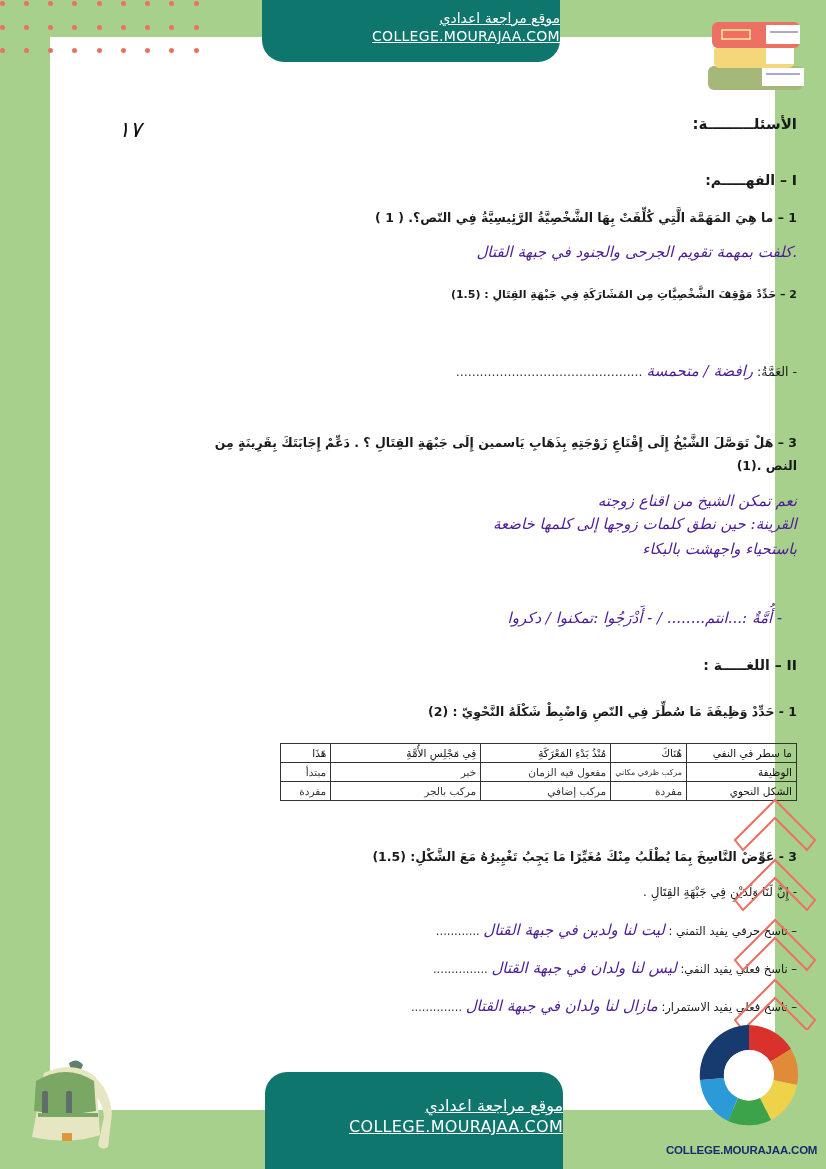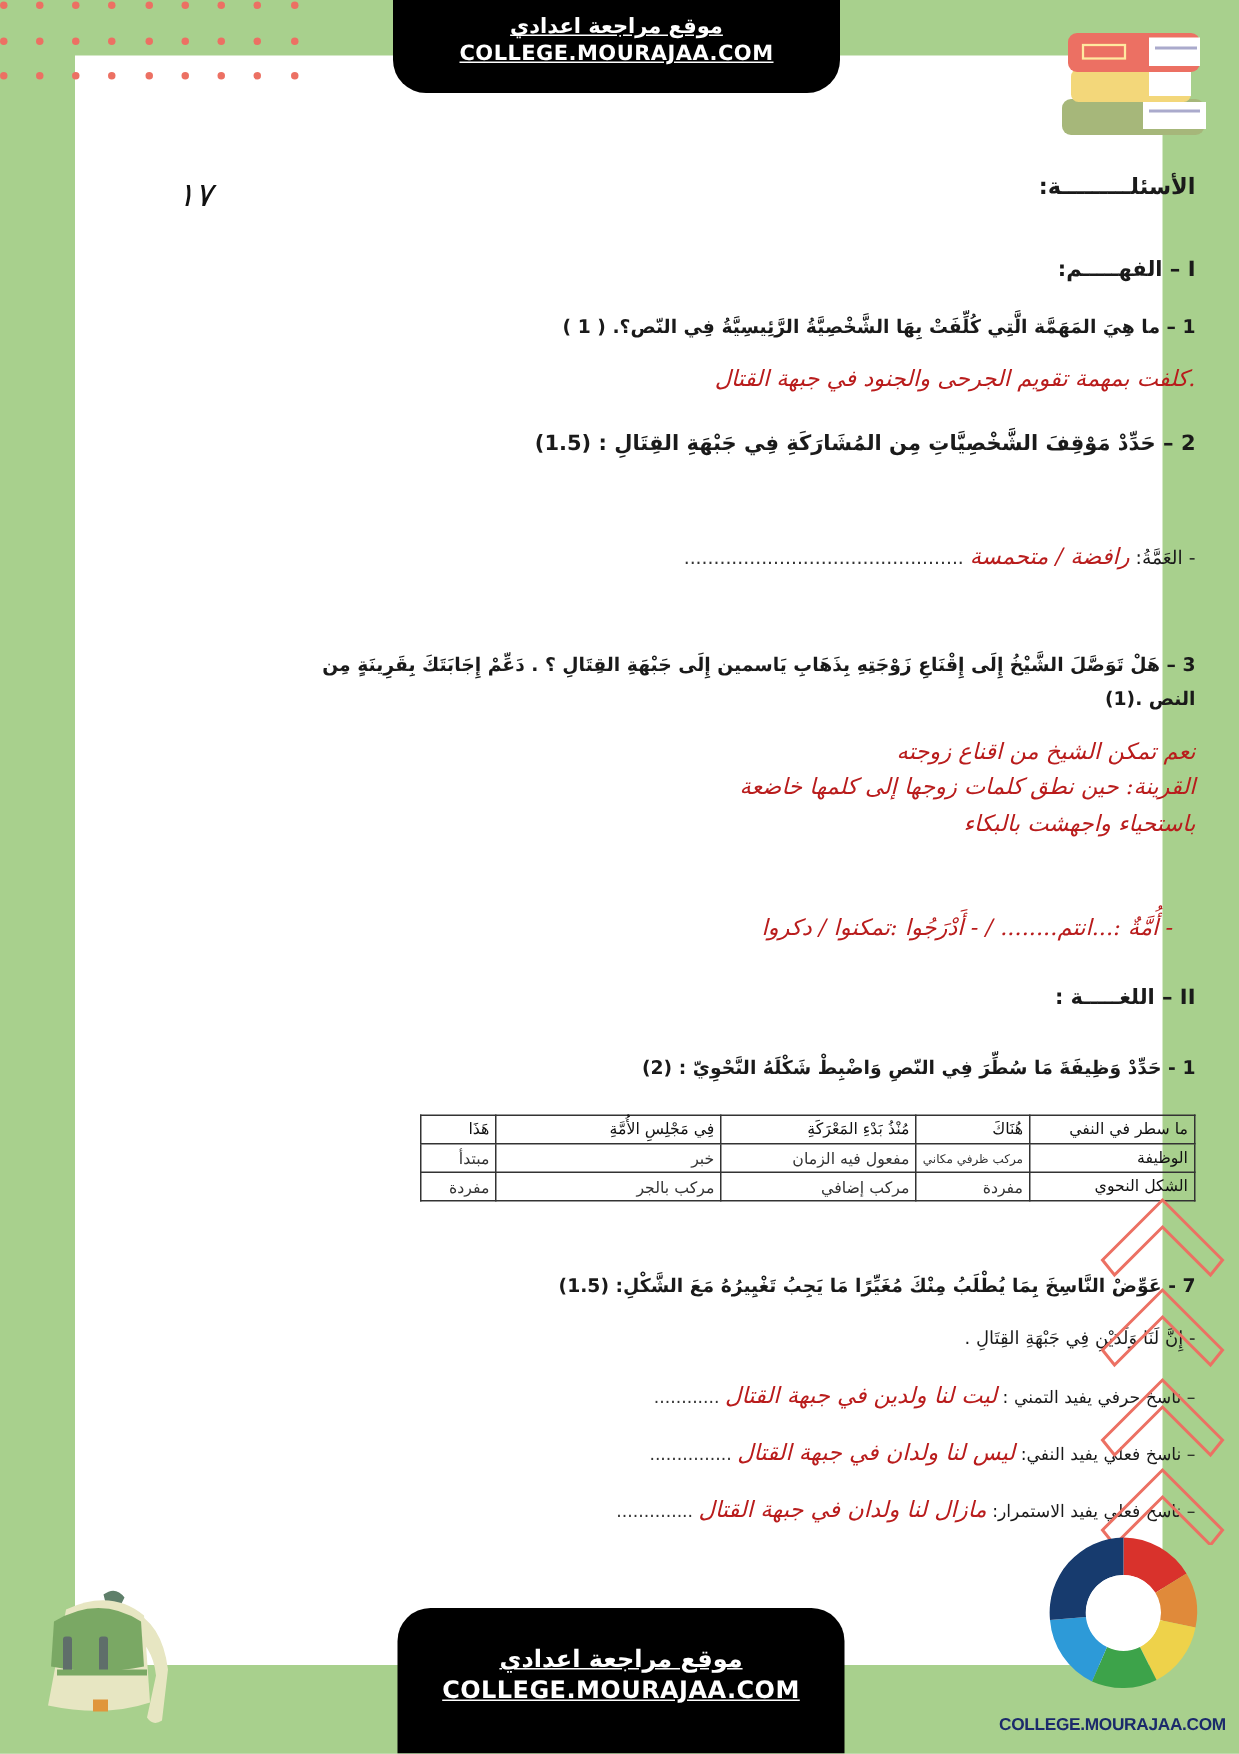--- a/index.html
+++ b/index.html
@@ -1,30 +1,30 @@
 <!DOCTYPE html>
 <html><head>
 <meta charset="utf-8">
 <style>
   *{box-sizing:border-box;margin:0;padding:0}
   html,body{width:826px;height:1169px;overflow:hidden;background:#a8d08d}
   body{position:relative;font-family:"DejaVu Sans",sans-serif;color:#111}
   .page{position:absolute;left:50px;top:37px;width:725px;height:1073px;background:#fff}
   .dots{position:absolute;left:0;top:0;width:200px;height:60px}
   .dot{position:absolute;width:5px;height:5px;border-radius:50%;background:#ec7063}
-  .tab{position:absolute;background:#000000;text-align:center;color:#fff;font-weight:bold}
+  .tab{position:absolute;background:#0f766e;text-align:right;color:#fff;font-weight:normal}
   .tab.top{left:262px;top:0;width:298px;height:62px;border-radius:0 0 22px 22px;padding-top:10px}
   .tab.bottom{left:265px;top:1072px;width:298px;height:97px;border-radius:22px 22px 0 0;padding-top:24px}
   .tab .ar{display:block;font-size:14px;text-decoration:underline;line-height:17px}
   .tab .en{display:block;font-size:14px;text-decoration:underline;letter-spacing:.3px;line-height:18px}
   .tab.bottom .ar{font-size:16px;line-height:20px}
   .tab.bottom .en{font-size:16px;line-height:22px}
   .doc{position:absolute;left:50px;top:37px;width:817px;height:1073px;direction:rtl;font-family:"DejaVu Sans",sans-serif}
   .ln{position:absolute;right:30px;font-size:12.5px;white-space:nowrap;color:#1a1a1a}
-  .hw{font-family:"DejaVu Serif",serif;font-style:italic;font-size:15px;color:#b91c1c}
+  .hw{font-family:"DejaVu Serif",serif;font-style:italic;font-size:15px;color:#4c1d95}
   .dotsln{color:#333;letter-spacing:1px}
   .h{font-weight:bold;font-size:14px}
   .pg{position:absolute;left:68px;top:80px;font-family:"DejaVu Serif",serif;font-style:italic;font-size:22px;direction:ltr}
   table.g{position:absolute;right:70px;top:706px;border-collapse:collapse;font-size:10.5px;direction:rtl}
   table.g td{border:1.5px solid #333;padding:1px 4px;height:19px;text-align:right;white-space:nowrap}
   table.g td.first{text-align:right;width:110px}
   table.g td.hwc{font-family:"DejaVu Serif",serif;color:#333}
   .deco{position:absolute}
 </style>
 </head>
@@ -83,21 +83,21 @@
 </svg>
 
 <div class="doc">
   <div class="pg">١٧</div>
   <div class="ln h" style="top:78px;right:70px;font-size:15px">الأسئلـــــــــة:</div>
 
   <div class="ln h" style="top:135px;right:70px">I – الفهـــــم:</div>
   <div class="ln h" style="top:173px;right:70px;font-size:12.5px">1 – ما هِيَ المَهَمَّة الَّتِي كُلِّفَتْ بِهَا الشَّخْصِيَّةُ الرَّئِيسِيَّةُ فِي النّص؟. ( 1 )</div>
   <div class="ln hw" style="top:206px;right:70px">.كلفت بمهمة تقويم الجرحى والجنود في جبهة القتال</div>
 
-  <div class="ln h" style="top:251px;right:70px;font-size:14px">2 – حَدِّدْ مَوْقِفَ الشَّخْصِيَّاتِ مِن المُشَارَكَةِ فِي جَبْهَةِ القِتَالِ : (1.5)</div>
+  <div class="ln h" style="top:251px;right:70px;font-size:11px">2 – حَدِّدْ مَوْقِفَ الشَّخْصِيَّاتِ مِن المُشَارَكَةِ فِي جَبْهَةِ القِتَالِ : (1.5)</div>
   <div class="ln" style="top:325px;right:70px">
     <span>- العَمَّةُ:</span>
     <span class="hw">رافضة / متحمسة</span>
     <span class="dotsln">...............................................</span>
   </div>
 
   <div class="ln h" style="top:398px;right:70px;font-size:12.5px">3 – هَلْ تَوَصَّلَ الشَّيْخُ إِلَى إِقْنَاعِ زَوْجَتِهِ بِذَهَابِ يَاسمين إِلَى جَبْهَةِ القِتَالِ ؟ . دَعِّمْ إِجَابَتَكَ بِقَرِينَةٍ مِن</div>
   <div class="ln h" style="top:421px;right:70px;font-size:12.5px">النص .(1)</div>
   <div class="ln hw" style="top:455px;right:70px">نعم تمكن الشيخ من اقناع زوجته</div>
   <div class="ln hw" style="top:478px;right:70px">القرينة: حين نطق كلمات زوجها إلى كلمها خاضعة</div>
@@ -127,21 +127,21 @@
     <tr>
       <td class="first">الشكل النحوي</td>
       <td class="hwc">مفردة</td>
       <td class="hwc">مركب إضافي</td>
       <td class="hwc">مركب بالجر</td>
       <td class="hwc">مفردة</td>
     </tr>
   </tbody>
     </table>
 
-  <div class="ln h" style="top:812px;right:70px;font-size:12.5px">7 - عَوِّضْ النَّاسِخَ بِمَا يُطْلَبُ مِنْكَ مُغَيِّرًا مَا يَجِبُ تَغْيِيرُهُ مَعَ الشَّكْلِ: (1.5)</div>
+  <div class="ln h" style="top:812px;right:70px;font-size:12.5px">3 - عَوِّضْ النَّاسِخَ بِمَا يُطْلَبُ مِنْكَ مُغَيِّرًا مَا يَجِبُ تَغْيِيرُهُ مَعَ الشَّكْلِ: (1.5)</div>
   <div class="ln" style="top:848px;right:70px;font-size:12px">- إِنَّ لَنَا وَلَدَيْنِ فِي جَبْهَةِ القِتَالِ .</div>
   <div class="ln" style="top:884px;right:70px;font-size:11.5px">
     <span>– ناسخ حرفي يفيد التمني :</span>
     <span class="hw">ليت لنا ولدين في جبهة القتال</span>
     <span class="dotsln">............</span>
   </div>
   <div class="ln" style="top:922px;right:70px;font-size:11.5px">
     <span>– ناسخ فعلي يفيد النفي:</span>
     <span class="hw">ليس لنا ولدان في جبهة القتال</span>
     <span class="dotsln">...............</span>

